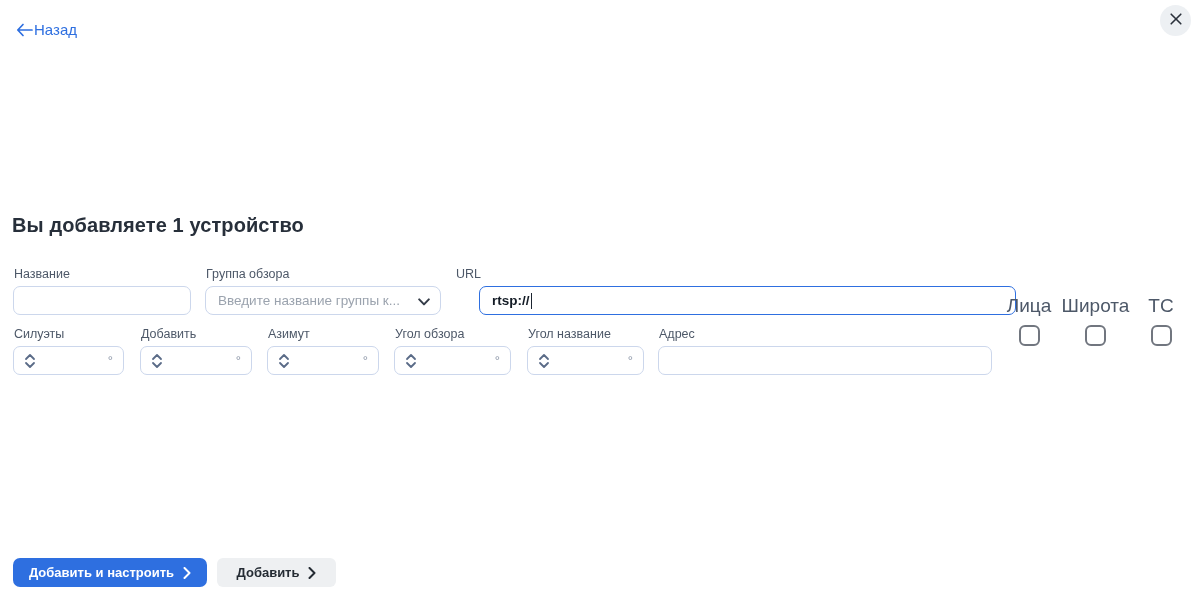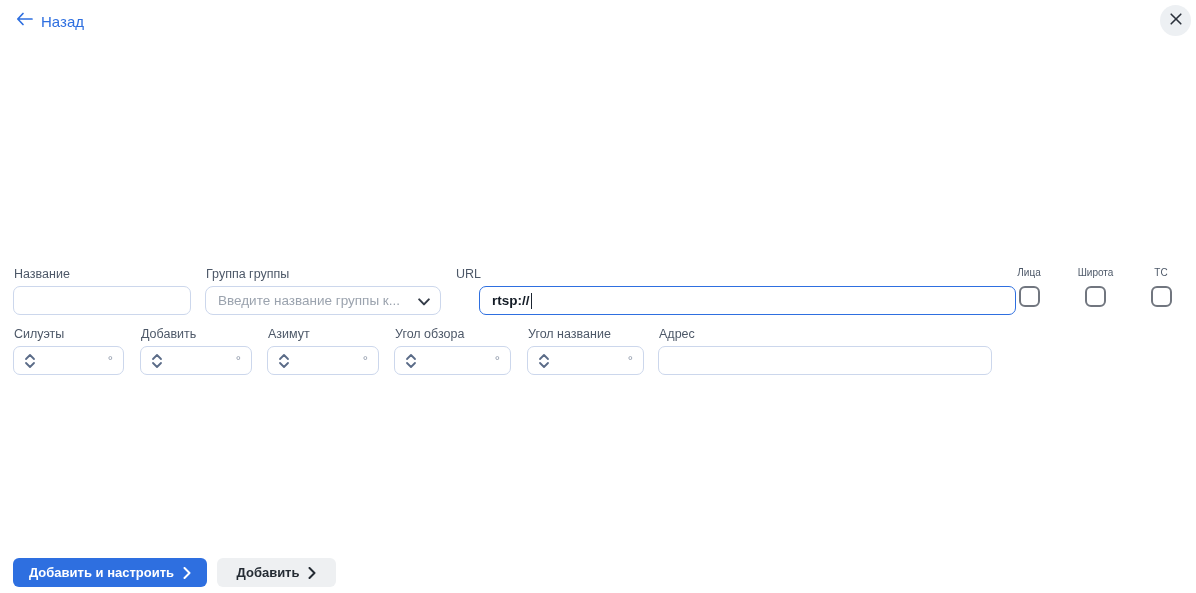--- a/index.html
+++ b/index.html
@@ -24,22 +24,22 @@
   }
   .page{
     position:relative;
     width:1196px;height:593px;
     background:#fff;
     overflow:hidden;
   }
 
   
   .back-link{
-    position:absolute;left:16px;top:12px;
-    display:flex;gap:8px;
+    position:absolute;left:16px;top:20px;
+    display:flex;align-items:center;gap:1px;
     color:var(--accent-blue);
     font-size:15px;line-height:20px;
     cursor:pointer;text-decoration:none;
   }
   .back-link svg{display:block;}
   .close-btn{
     position:absolute;left:1160px;top:5px;
     width:31px;height:31px;border-radius:50%;
     background:var(--close-circle-bg);
     border:none;cursor:pointer;
@@ -110,39 +110,39 @@
   .spin-input .unit{
     flex:none;font-size:13px;color:var(--unit-color);line-height:1;
   }
 
   
   .check-col{
     position:absolute;top:267px;
     display:flex;flex-direction:column;align-items:center;gap:8px;
   }
   .check-col .check-label{
-    font-size:10px;color:var(--label-color);white-space:nowrap;
+    font-size:19px;color:var(--label-color);white-space:nowrap;margin-top:28px;
   }
   .checkbox{
     width:21px;height:21px;
     border:2px solid var(--checkbox-border);
     border-radius:6px;background:#fff;cursor:pointer;
   }
 
   
   .btn{
     position:absolute;top:558px;height:29px;
     border:none;border-radius:6px;cursor:pointer;
     display:flex;align-items:center;justify-content:center;gap:9px;
     font-family:inherit;font-size:13px;
   }
   .btn svg{display:block;}
   .btn-primary{
     left:13px;width:194px;
-    background:var(--accent-blue);color:#fff;font-weight:700;
+    background:var(--accent-blue);color:#fff;font-weight:700;border-radius:7px;
   }
   .btn-secondary{
     left:217px;width:119px;
     background:var(--secondary-btn-bg);
     color:var(--secondary-btn-text);font-weight:600;
   }
 </style>
 </head>
 <body>
 
@@ -158,23 +158,24 @@
   </a>
 
   <button class="close-btn">
     <span>
       <svg width="14" height="14" viewBox="0 0 14 14">
         <path d="M2.2 2.2 L11.8 11.8 M11.8 2.2 L2.2 11.8" stroke="#2b313b" stroke-width="1.6" stroke-linecap="round"></path>
       </svg>
     </span>
   </button>
 
+  <h1 class="page-title">Вы добавляете 1 устройство</h1>
 
   <label class="field-label" style="left:14px;top:267px">Название</label>
-  <label class="field-label" style="left:206px;top:267px">Группа группы</label>
+  <label class="field-label" style="left:206px;top:267px">Группа обзора</label>
   <label class="field-label" style="left:456px;top:267px">URL</label>
 
   <input class="text-input" style="left: 13px; top: 286px; width: 178px;" value="">
 
   <div class="combo" style="left:205px;top:286px;width:236px">
     <span class="combo-placeholder">Введите название группы к...</span>
     <span>
       <svg width="12" height="8" viewBox="0 0 12 8">
         <polyline points="1.2,1.4 6,6.4 10.8,1.4" fill="none" stroke="#343c48" stroke-width="2" stroke-linecap="round" stroke-linejoin="round"></polyline>
       </svg>

